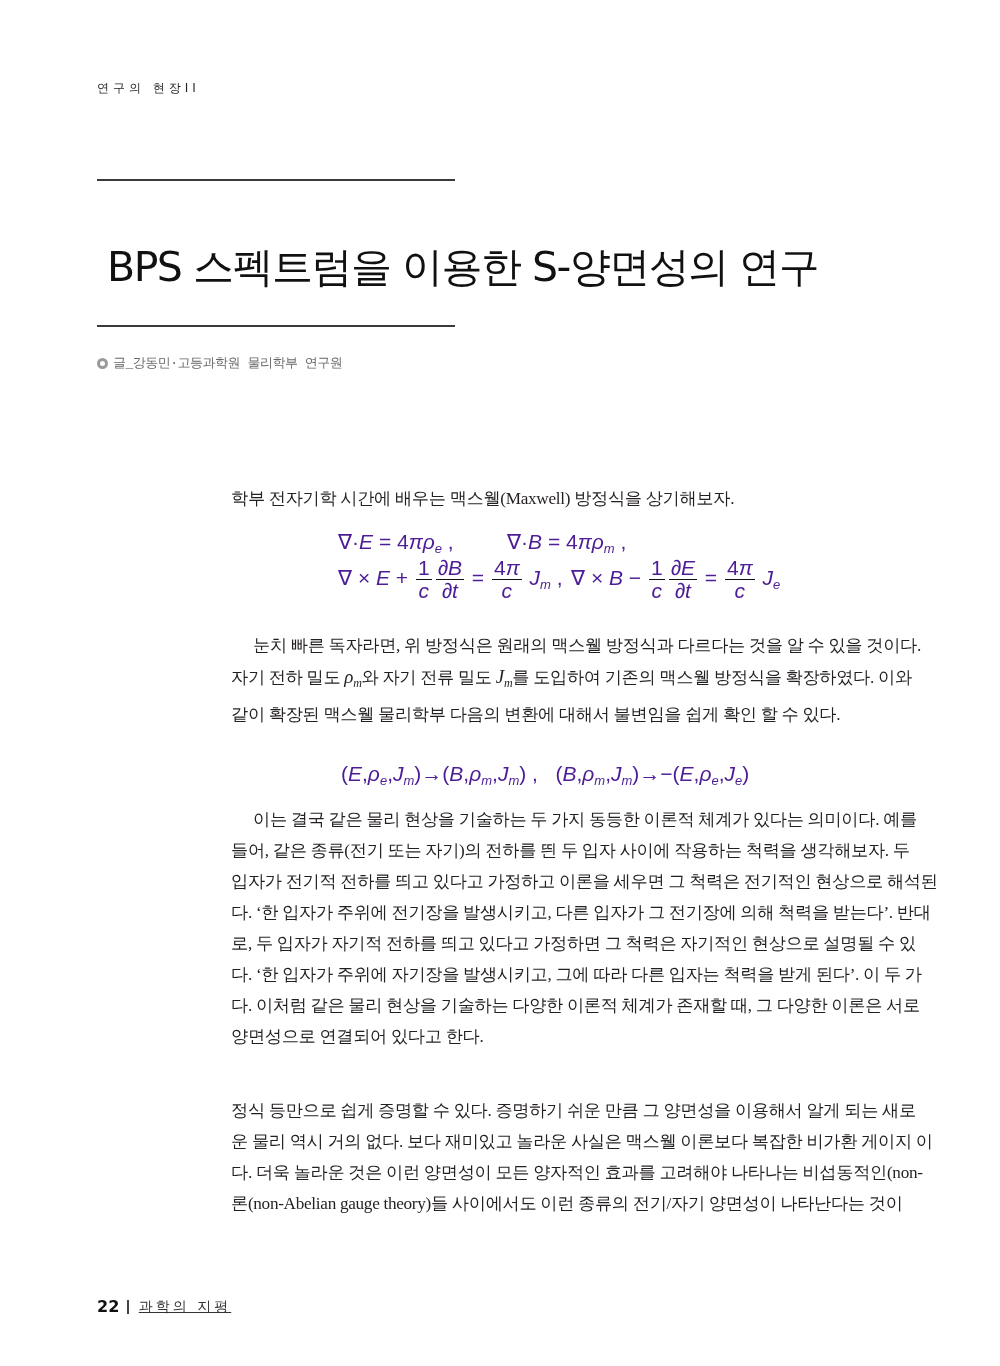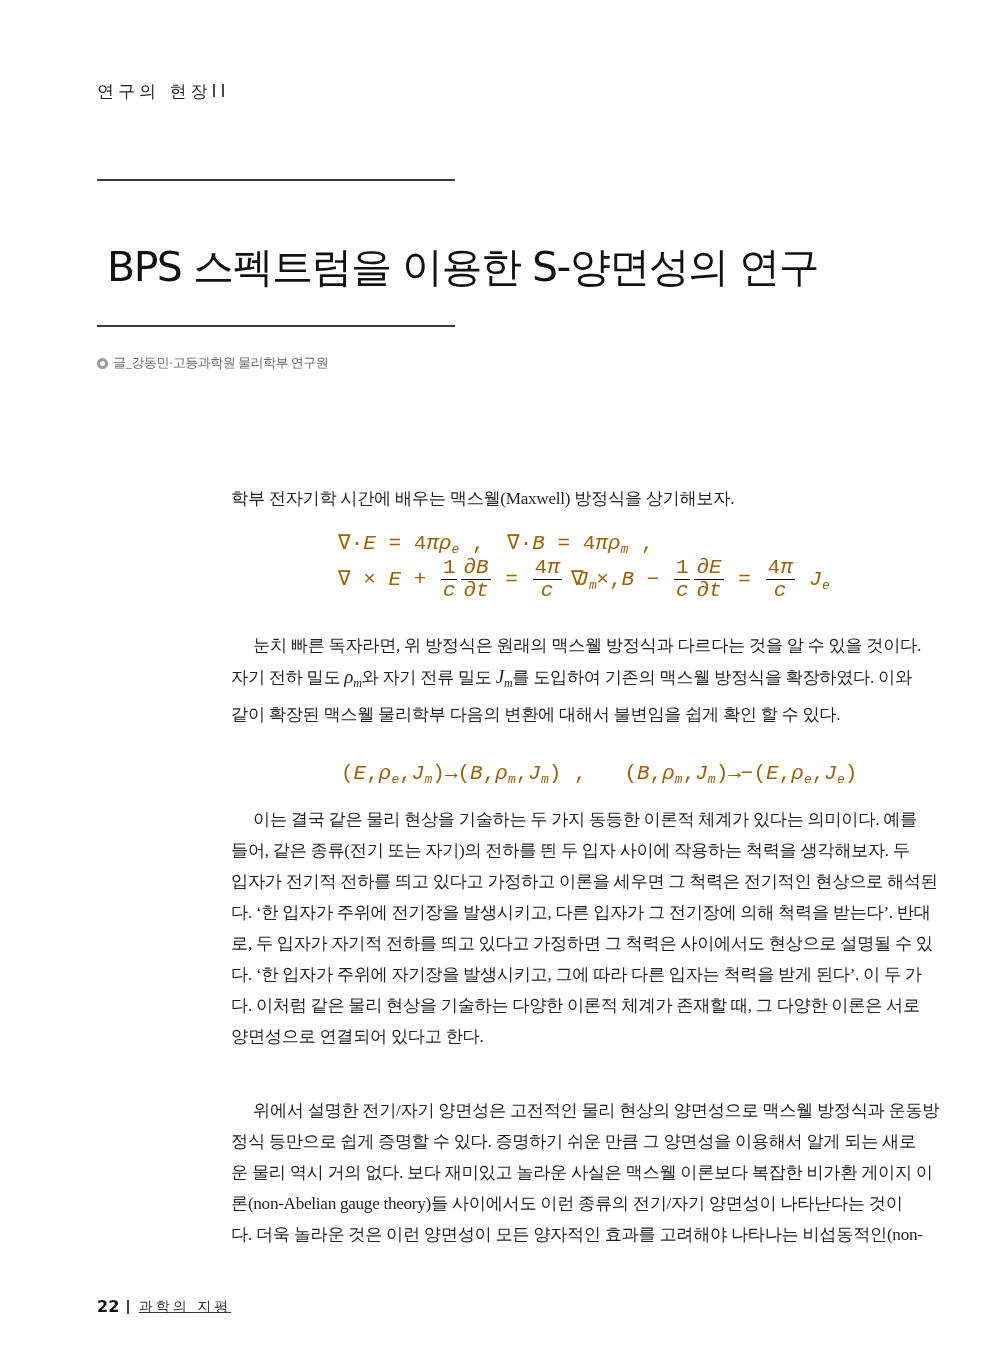--- a/index.html
+++ b/index.html
@@ -1,32 +1,32 @@
 <!DOCTYPE html>
 <html><head>
 <meta charset="utf-8">
 <style>
   html, body { margin: 0; padding: 0; background: #ffffff; }
   body { width: 1000px; height: 1366px; position: relative; overflow: hidden; color: #231f20; }
-  .section-label { position: absolute; left: 97px; top: 80px; font-family: "DejaVu Sans", sans-serif; font-size: 17px; letter-spacing: 4px; color: #231f20; }
+  .section-label { position: absolute; left: 97px; top: 80px; font-family: "DejaVu Sans", sans-serif; font-size: 12px; letter-spacing: 4px; color: #231f20; }
   .rule { position: absolute; left: 97px; width: 358px; height: 2px; background: #3a3a3a; }
   .rule.top { top: 179px; }
   .rule.bottom { top: 325px; }
   .title { position: absolute; left: 95px; top: 228px; font-family: "DejaVu Sans", sans-serif; font-size: 41px; letter-spacing: -1.5px; color: #111; white-space: nowrap; }
-  .byline { position: absolute; left: 97px; top: 354px; font-family: Liberation Serif, serif; font-size: 13px; color: #666; display: flex; align-items: center; white-space: nowrap; letter-spacing: -0.5px; }
+  .byline { position: absolute; left: 97px; top: 354px; font-family: Liberation Mono, monospace; font-size: 13px; color: #666; display: flex; align-items: center; white-space: nowrap; letter-spacing: -0.5px; }
   .byline .bullet { width: 11px; height: 11px; border-radius: 50%; border: 3px solid #9a9a9a; box-sizing: border-box; margin-right: 5px; }
   .body { position: absolute; left: 231px; width: 650px; font-family: "Liberation Serif", serif; font-size: 17.2px; line-height: 31px; color: #231f20; letter-spacing: -0.3px; }
   .para { margin: 0; text-align: justify; }
   .line { display: block; white-space: nowrap; text-align: justify; text-align-last: justify; }
   .line.last { text-align-last: left; }
   .intro { top: 483px; }
   .p1 { top: 630px; }
   .p2 { top: 804px; }
   .p3 { top: 1095px; }
-  .eq { position: absolute; font-family: Liberation Mono, monospace; font-size: 21px; color: #a16207; white-space: nowrap; font-style: normal; }
+  .eq { position: absolute; font-family: Liberation Sans, sans-serif; font-size: 21px; color: #4c1d95; white-space: nowrap; font-style: normal; }
   .eq i { font-style: italic; }
   .eq sub { font-size: 13px; font-style: italic; vertical-align: -4px; }
   .frac { display: inline-flex; flex-direction: column; align-items: center; vertical-align: middle; margin: 0 2px; line-height: 22px; }
   .frac .num { border-bottom: 1.2px solid #111; padding: 0 2px; }
   .frac .den { padding: 0 2px; }
   .eq1 { left: 338px; top: 530px; }
   .eq1b { left: 507px; top: 530px; }
   .eq2 { left: 338px; top: 557px; }
   .eq2b { left: 571px; top: 557px; }
   .eq3 { left: 341px; top: 762px; }
@@ -85,34 +85,33 @@
 </div>
 
 <div class="eq eq3">(<i>E</i>,<i>ρ</i><sub>e</sub>,<i>J</i><sub>m</sub>)→(<i>B</i>,<i>ρ</i><sub>m</sub>,<i>J</i><sub>m</sub>) , &nbsp; (<i>B</i>,<i>ρ</i><sub>m</sub>,<i>J</i><sub>m</sub>)→−(<i>E</i>,<i>ρ</i><sub>e</sub>,<i>J</i><sub>e</sub>)</div>
 
 <div class="body p2">
   <p class="para">
     <span class="line" style="text-indent:22px">이는 결국 같은 물리 현상을 기술하는 두 가지 동등한 이론적 체계가 있다는 의미이다. 예를</span>
     <span class="line">들어, 같은 종류(전기 또는 자기)의 전하를 띈 두 입자 사이에 작용하는 척력을 생각해보자. 두</span>
     <span class="line">입자가 전기적 전하를 띄고 있다고 가정하고 이론을 세우면 그 척력은 전기적인 현상으로 해석된</span>
     <span class="line">다. ‘한 입자가 주위에 전기장을 발생시키고, 다른 입자가 그 전기장에 의해 척력을 받는다’. 반대</span>
-    <span class="line">로, 두 입자가 자기적 전하를 띄고 있다고 가정하면 그 척력은 사이에서도 현상으로 설명될 수 있</span>
+    <span class="line">로, 두 입자가 자기적 전하를 띄고 있다고 가정하면 그 척력은 자기적인 현상으로 설명될 수 있</span>
     <span class="line">다. ‘한 입자가 주위에 자기장을 발생시키고, 그에 따라 다른 입자는 척력을 받게 된다’. 이 두 가</span>
     <span class="line">다. 이처럼 같은 물리 현상을 기술하는 다양한 이론적 체계가 존재할 때, 그 다양한 이론은 서로</span>
     <span class="line last">양면성으로 연결되어 있다고 한다.</span>
   </p>
 </div>
 
 <div class="body p3">
   <p class="para">
-    <span class="line" style="text-indent:22px">위에서 설명한 전기/자기 양면성은 고전적인 물리 현상의 양면성으로 맥스웰 방정식과 운동방</span>
     <span class="line">정식 등만으로 쉽게 증명할 수 있다. 증명하기 쉬운 만큼 그 양면성을 이용해서 알게 되는 새로</span>
     <span class="line">운 물리 역시 거의 없다. 보다 재미있고 놀라운 사실은 맥스웰 이론보다 복잡한 비가환 게이지 이</span>
+    <span class="line">다. 더욱 놀라운 것은 이런 양면성이 모든 양자적인 효과를 고려해야 나타나는 비섭동적인(non-</span>
     <span class="line">론(non-Abelian gauge theory)들 사이에서도 이런 종류의 전기/자기 양면성이 나타난다는 것이</span>
-    <span class="line">다. 더욱 놀라운 것은 이런 양면성이 모든 양자적인 효과를 고려해야 나타나는 비섭동적인(non-</span>
   </p>
 </div>
 
 <div class="footer">
   <span class="pgnum">22</span>
   <span class="sep"></span>
   <span class="mag">과학의 지평</span>
 </div>
 
 </body></html>

